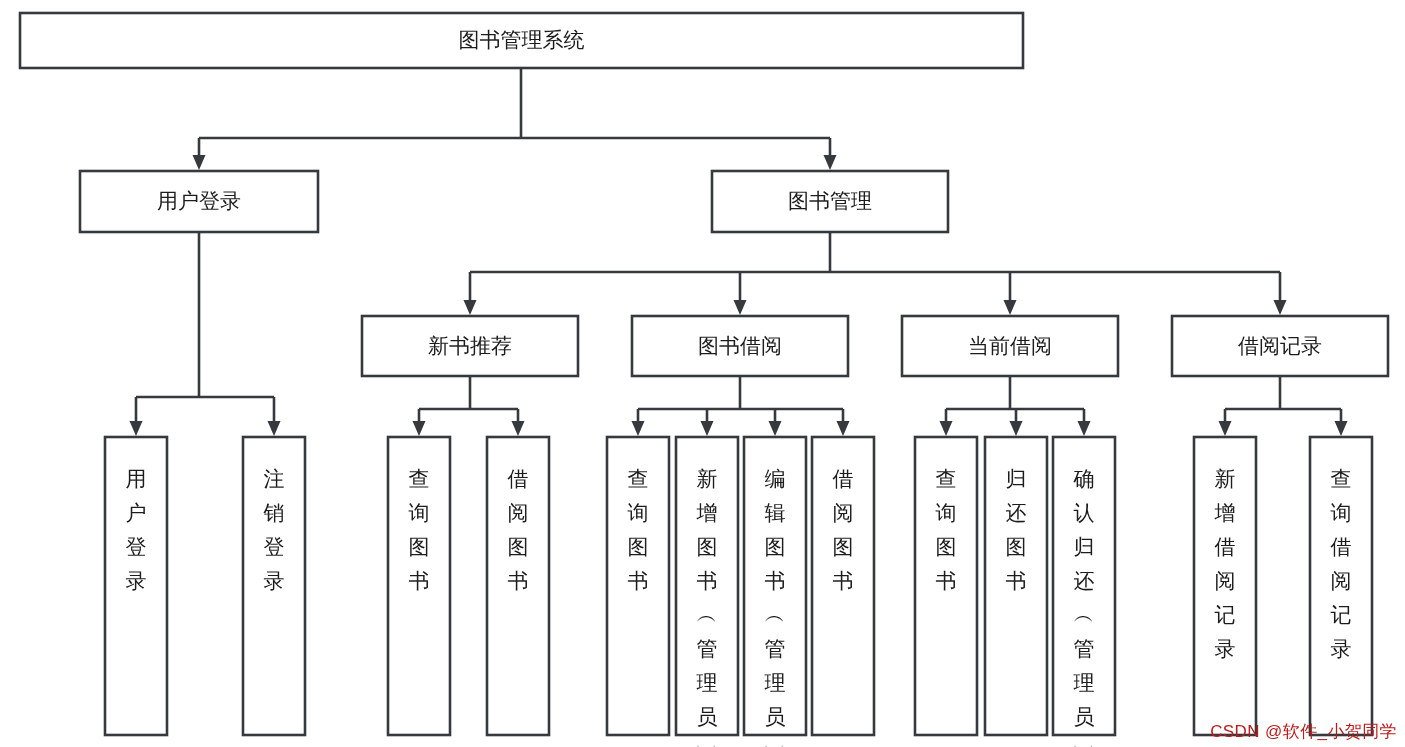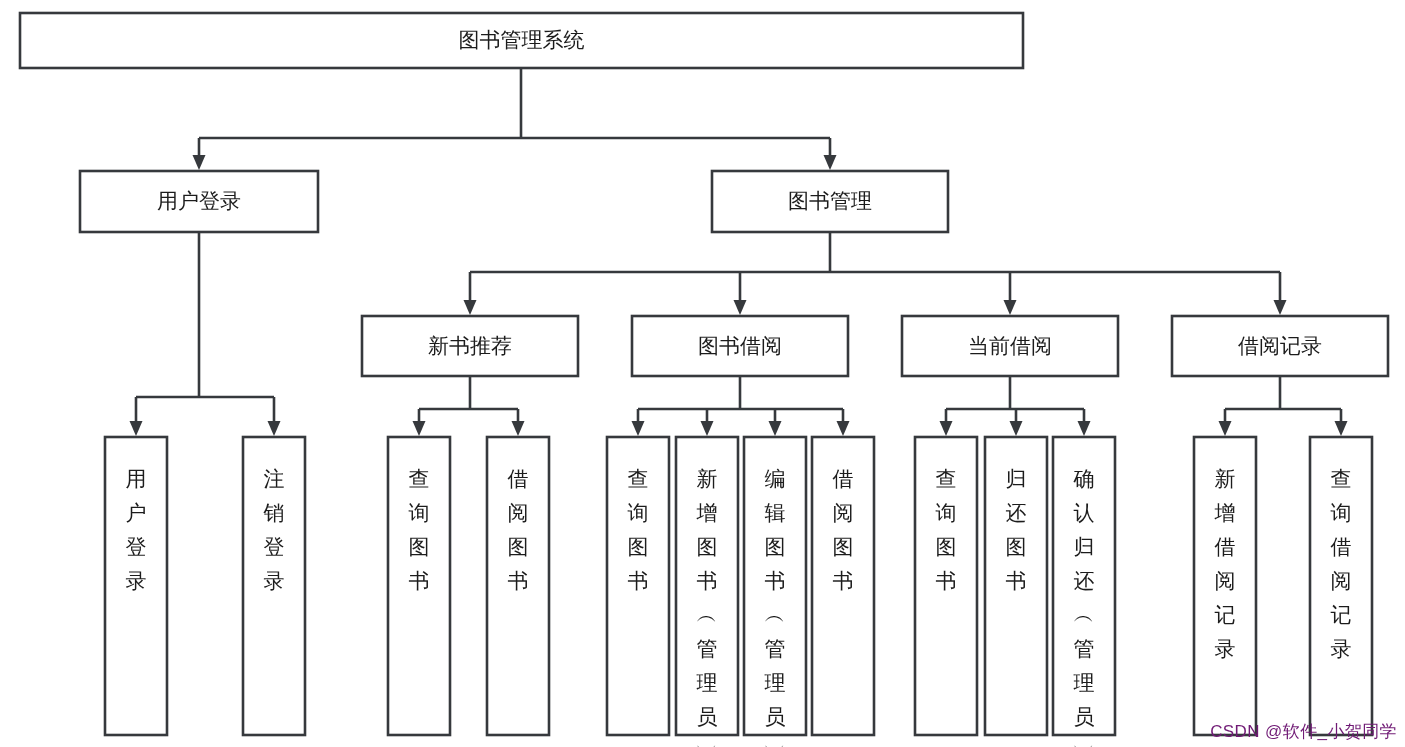--- a/index.html
+++ b/index.html
@@ -57,21 +57,21 @@
   .arrow-head {
     fill: #36393d;
     stroke: none;
   }
   .watermark {
     position: absolute;
     right: 8px;
     bottom: 4px;
     font-family: "Liberation Sans", "DejaVu Sans", sans-serif;
     font-size: 17px;
-    color: #701a75;
+    color: #b91c1c;
     white-space: nowrap;
     letter-spacing: 0.4px;
     user-select: none;
   }
 </style>
 </head>
 <body>
 
 <div id="diagram-root">
   <svg class="diagram-canvas" id="diagram-canvas" viewBox="0 0 1405 747" xmlns="http://www.w3.org/2000/svg">

